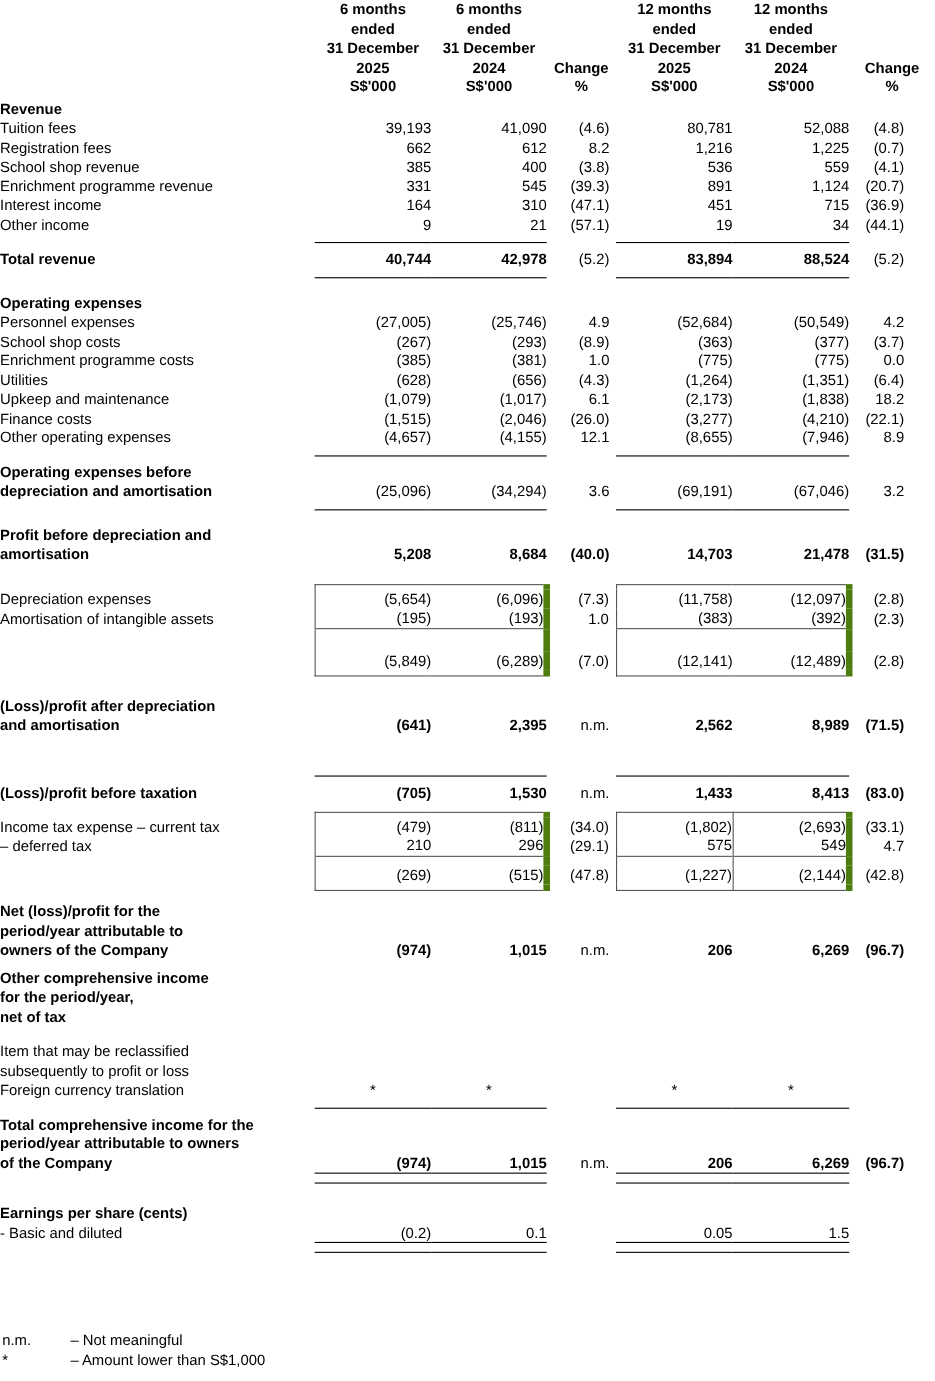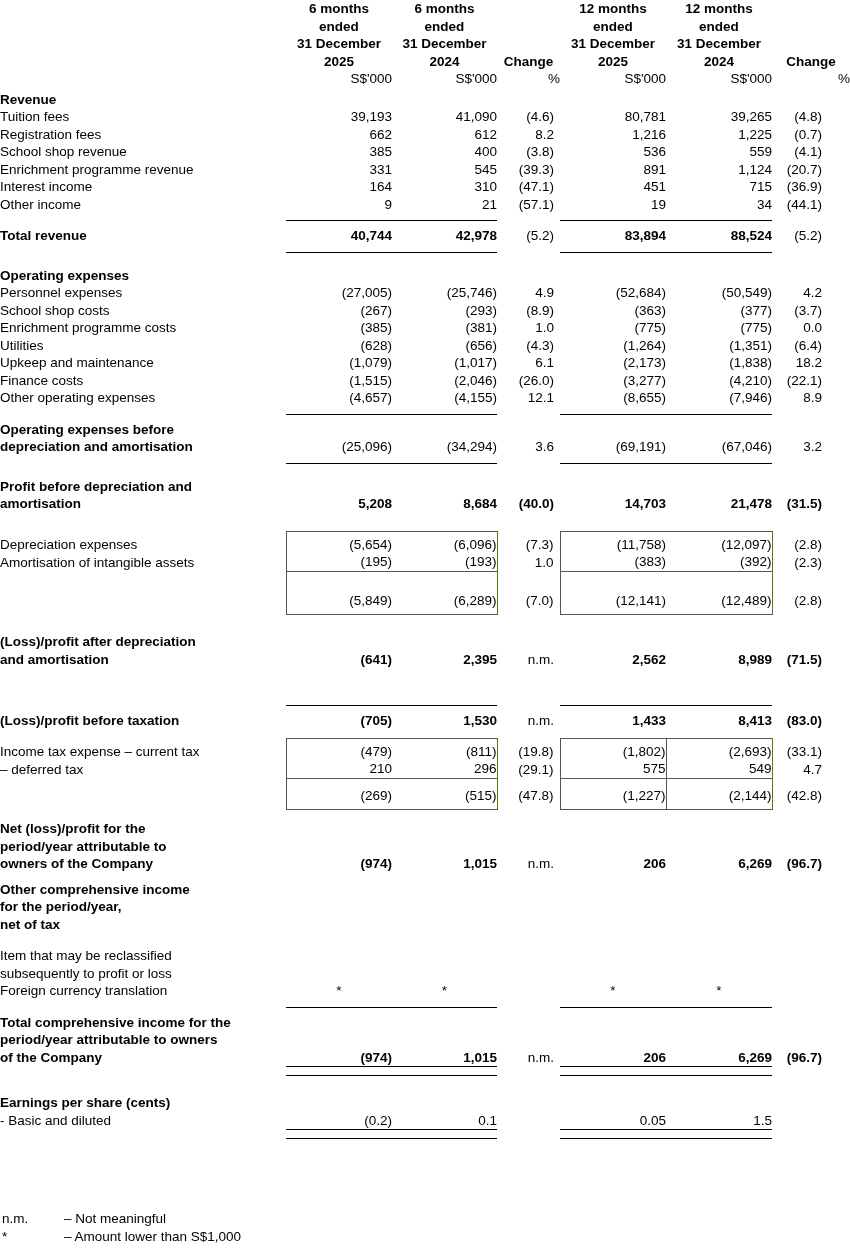--- a/index.html
+++ b/index.html
@@ -48,21 +48,21 @@
   .bold { font-weight: bold; }
   .ind1 { padding-left: 10px; }
 
   .hdr td {
     font-weight: bold;
     text-align: center;
     line-height: 16px;
     font-size: 13.5px;
     vertical-align: bottom;
   }
-  .hdr td.unit { font-weight: normal; text-align: right; }
+  .hdr td.unit { font-weight: bold; }
 
   
   tr.sp3 td { height: 3px; line-height: 3px; font-size: 0; }
   tr.sp6 td { height: 6px; line-height: 6px; font-size: 0; }
   tr.sp8 td { height: 8px; line-height: 8px; font-size: 0; }
   tr.sp10 td { height: 10px; line-height: 10px; font-size: 0; }
   tr.sp14 td { height: 14px; line-height: 14px; font-size: 0; }
   tr.sp18 td { height: 18px; line-height: 18px; font-size: 0; }
   tr.sp22 td { height: 22px; line-height: 22px; font-size: 0; }
 
@@ -73,21 +73,21 @@
   tr.drule td { height: 9px; line-height: 9px; font-size: 0; padding: 0; }
   tr.drule td.r {
     border-top: 1px solid #000;
     border-bottom: 1px solid #000;
     height: 3px;
   }
 
   
   .boxtop td.bx { border-top: 1px solid #555; }
   td.bx-l { border-left: 1px solid #555; }
-  td.bx-r { border-right: 1px solid #4d7c0f; }
+  td.bx-r { border-right: 6px solid #4d7c0f; }
   td.bx-mid { border-right: 1px solid #555; }
   .boxbot td.bx { border-bottom: 1px solid #555; }
   tr.boxdiv td { height: 8px; line-height: 8px; font-size: 0; }
   tr.boxdiv td.bx { border-top: 1px solid #555; }
 
   .foot {
     position: absolute;
     left: 2px;
     top: 1210px;
     font-size: 13.5px;
@@ -168,21 +168,21 @@
     <td class="label bold">Revenue</td>
     <td colspan="6"></td>
   </tr>
 
   <tr>
     <td class="label">Tuition fees</td>
     <td class="num">39,193</td>
     <td class="num">41,090</td>
     <td class="num ch1">(4.6)</td>
     <td class="num">80,781</td>
-    <td class="num">39,265</td>
+    <td class="num">52,088</td>
     <td class="num ch2">(4.8)</td>
   </tr>
   <tr>
     <td class="label">Registration fees</td>
     <td class="num">662</td>
     <td class="num">612</td>
     <td class="num ch1">8.2</td>
     <td class="num">1,216</td>
     <td class="num">1,225</td>
     <td class="num ch2">(0.7)</td>
@@ -510,21 +510,21 @@
     <td class="bx bx-r" style="height:4px;line-height:4px;font-size:0"></td>
     <td></td>
     <td class="bx bx-l bx-mid" style="height:4px;line-height:4px;font-size:0"></td>
     <td class="bx bx-r" style="height:4px;line-height:4px;font-size:0"></td>
     <td></td>
   </tr>
   <tr>
     <td class="label">Income tax expense – current tax</td>
     <td class="num bx-l">(479)</td>
     <td class="num bx-r">(811)</td>
-    <td class="num ch1">(19.8)</td>
+    <td class="num ch1">(34.0)</td>
     <td class="num bx-l bx-mid">(1,802)</td>
     <td class="num bx-r">(2,693)</td>
     <td class="num ch2">(33.1)</td>
   </tr>
   <tr>
     <td class="label" style="text-align:left;padding-right:32px">– deferred tax</td>
     <td class="num bx-l">210</td>
     <td class="num bx-r">296</td>
     <td class="num ch1">(29.1)</td>
     <td class="num bx-l bx-mid">575</td>

